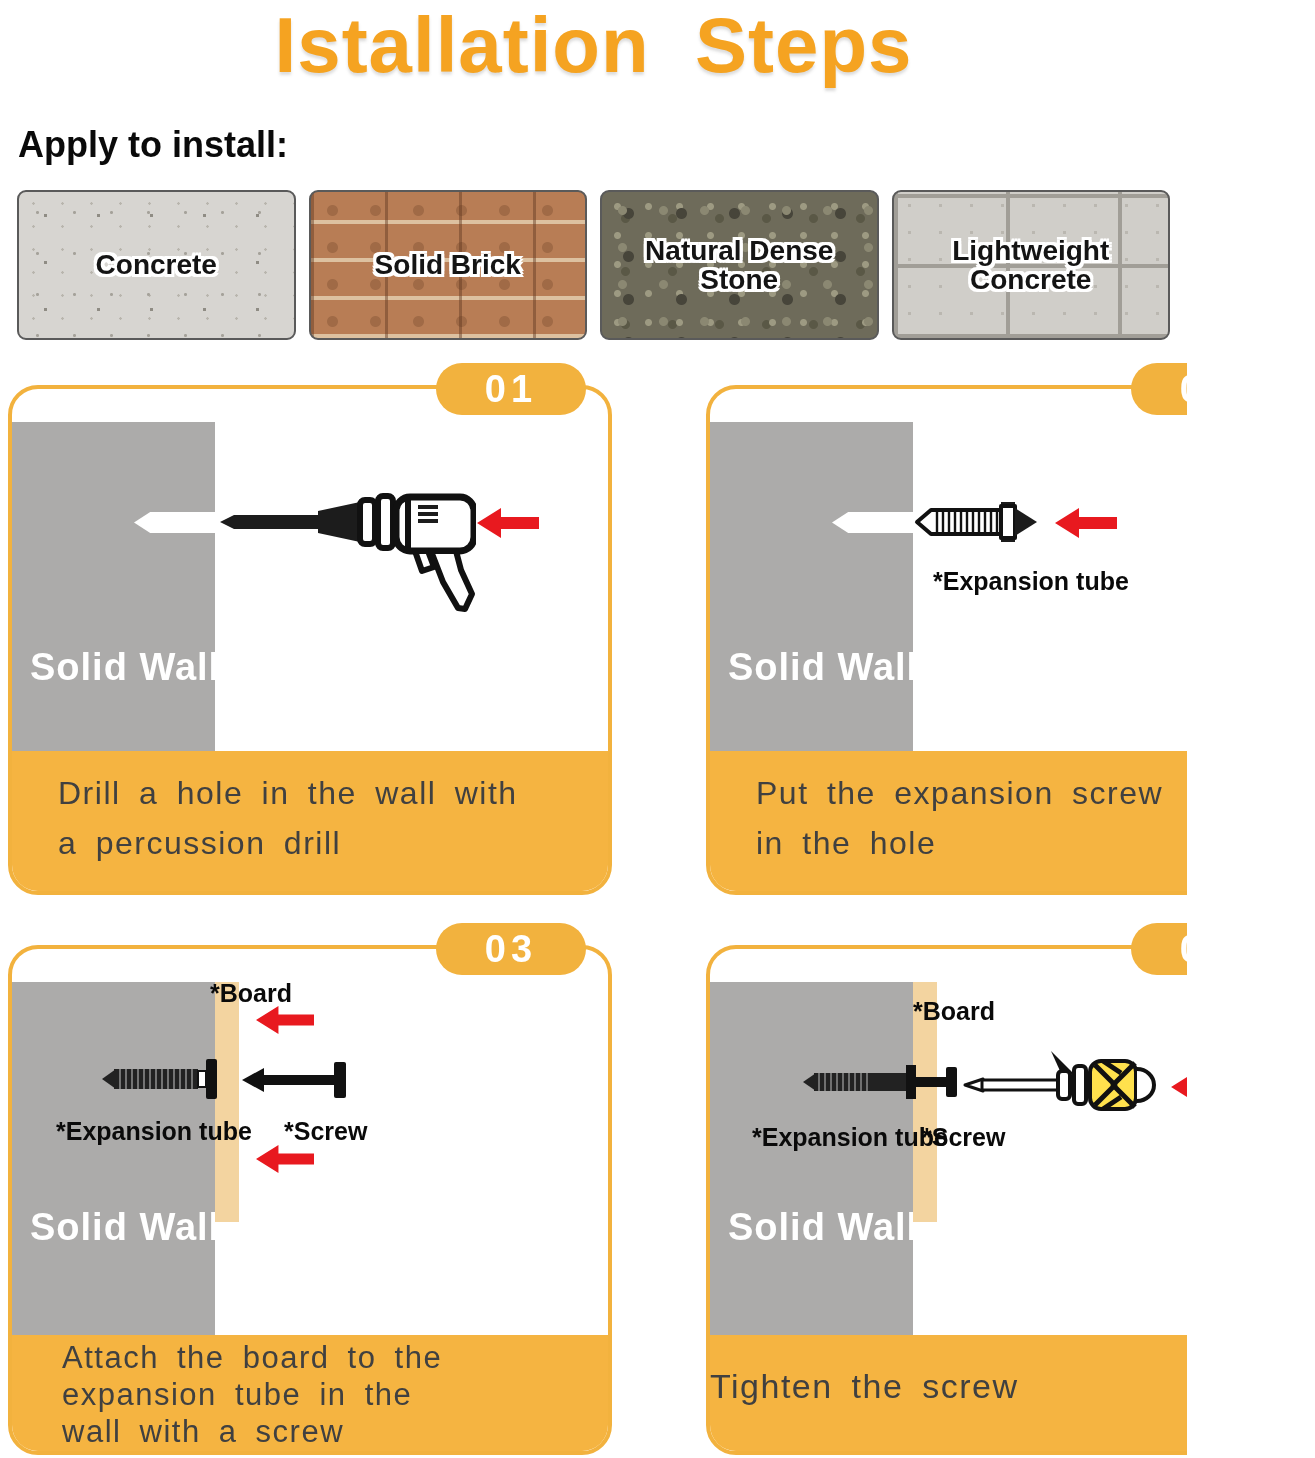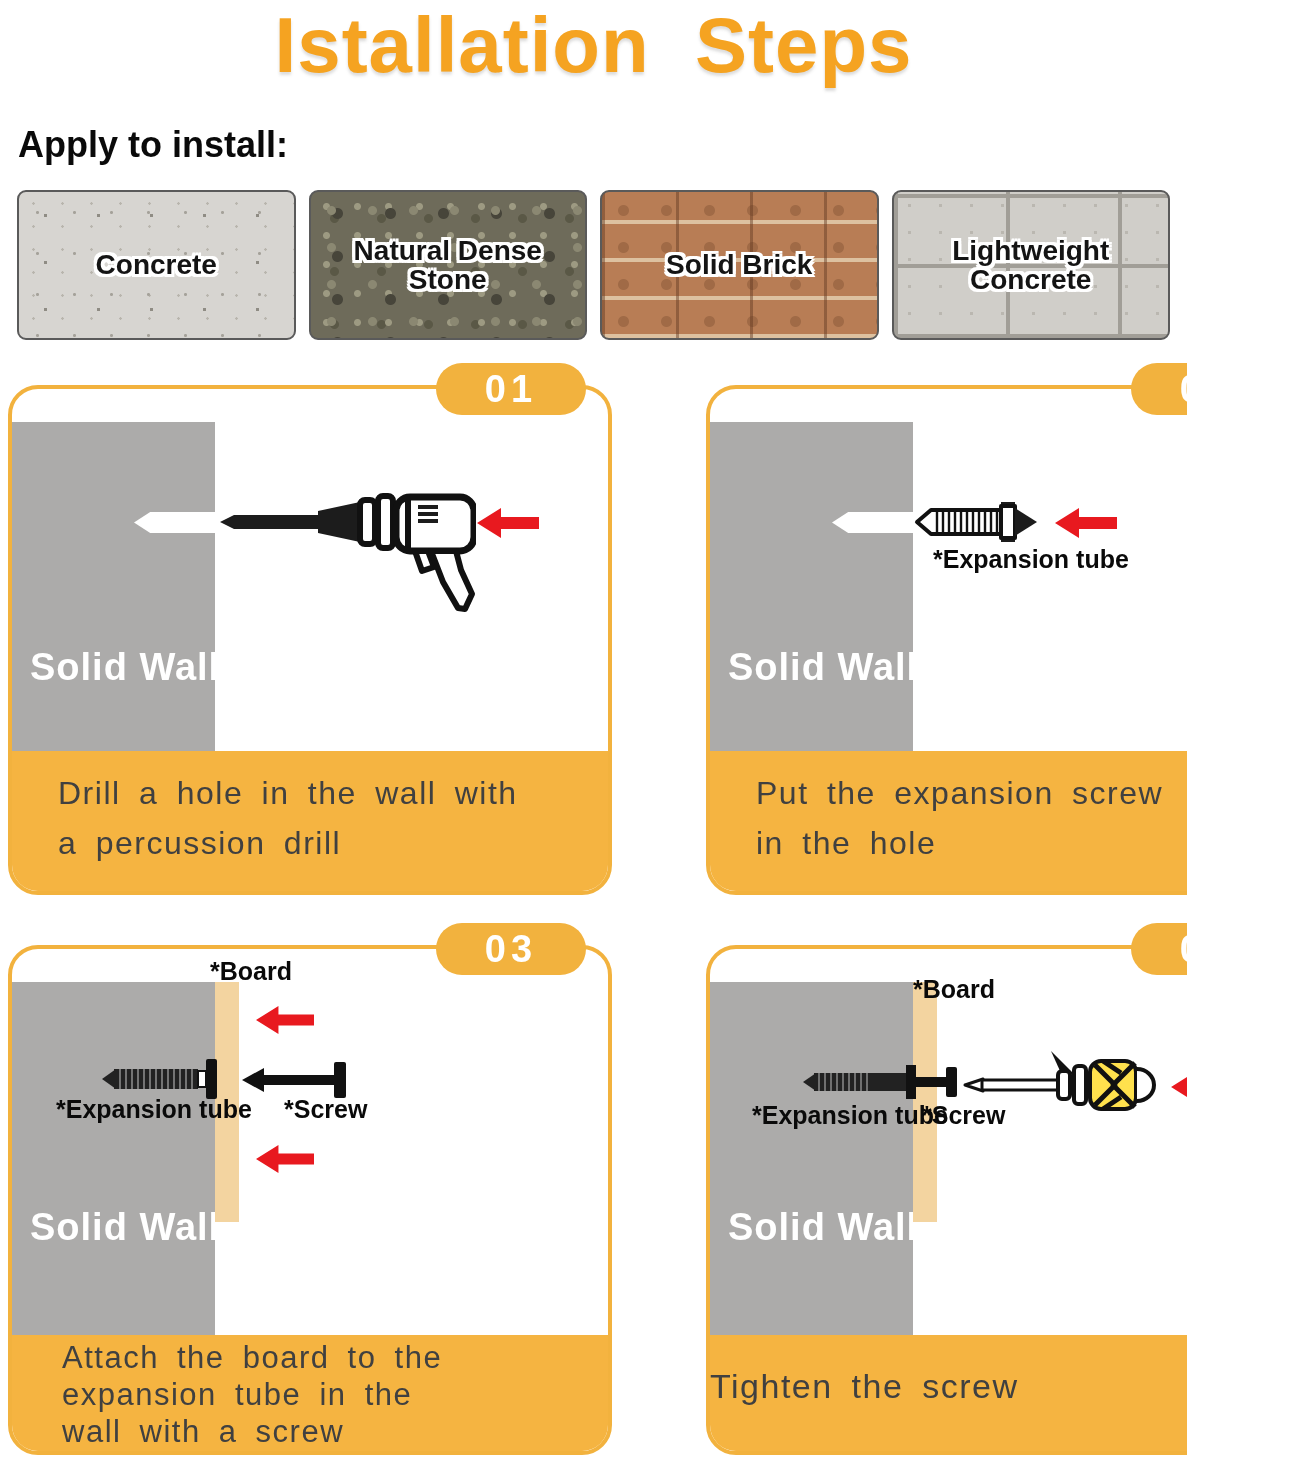--- a/index.html
+++ b/index.html
@@ -62,42 +62,42 @@
     letter-spacing:1px;white-space:nowrap;}
   .board{position:absolute;left:203px;top:33px;width:24px;height:240px;background:var(--c-board);}
   .hole{position:absolute;left:122px;top:123px;width:81px;height:21px;background:#fff;
     clip-path:polygon(0 50%,20% 0,100% 0,100% 100%,20% 100%);}
   .footer{position:absolute;left:0;right:0;bottom:0;background:var(--c-footer);}
   .row1 .footer{height:140px;} .row2 .footer{height:116px;}
   .caption{color:#404040;font-size:32px;letter-spacing:1.5px;word-spacing:8px;white-space:pre-line;}
   .pos1 .caption,.pos2 .caption{padding:18px 38px 0 46px;line-height:1.55;}
   .pos3 .caption{padding:4px 38px 0 50px;font-size:31px;line-height:1.2;}
   .pos4 .caption{text-align:left;padding-top:32px;font-size:34px;}
-  .part-label{position:absolute;font-size:25px;font-weight:bold;color:#0a0a0a;white-space:nowrap;}
+  .part-label{position:absolute;font-size:25px;font-weight:bold;color:#0a0a0a;white-space:nowrap;margin-top:22px;}
   .fig{position:absolute;}
   .arrow{color:var(--c-red);}
 </style>
 </head>
 <body>
 
 <div class="page">
 
   <h1 class="title">Istallation  Steps</h1>
   <div class="subtitle">Apply to install:</div>
 
   <div class="materials">
     <div class="tile t0">
       <span class="tile-label">Concrete</span>
     </div>
+    <div class="tile t2">
+      <span class="tile-label">Solid Brick</span>
+    </div>
     <div class="tile t1">
       <span class="tile-label">Natural Dense
 Stone</span>
-    </div>
-    <div class="tile t2">
-      <span class="tile-label">Solid Brick</span>
     </div>
     <div class="tile t4">
       <span class="tile-label">Lightweight
 Concrete</span>
     </div>
   </div>
 
   <div class="card pos1 row1">
     <div class="card-box">
       <div class="wall">

